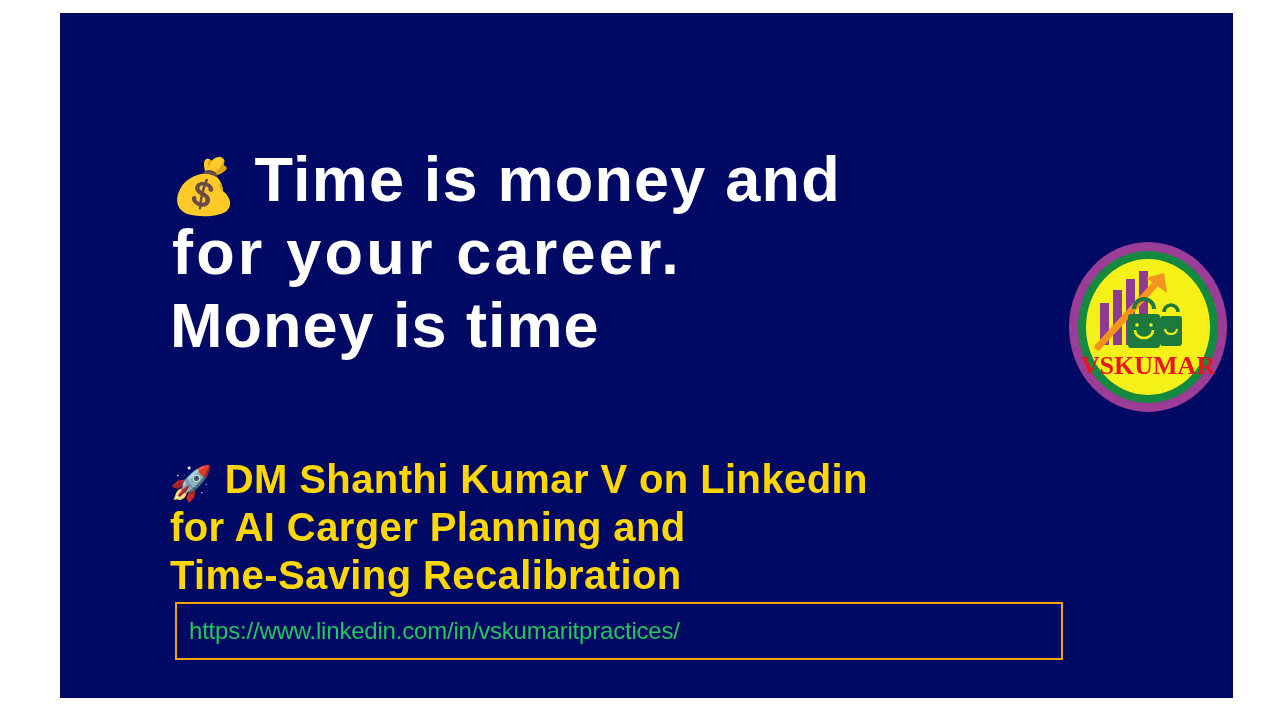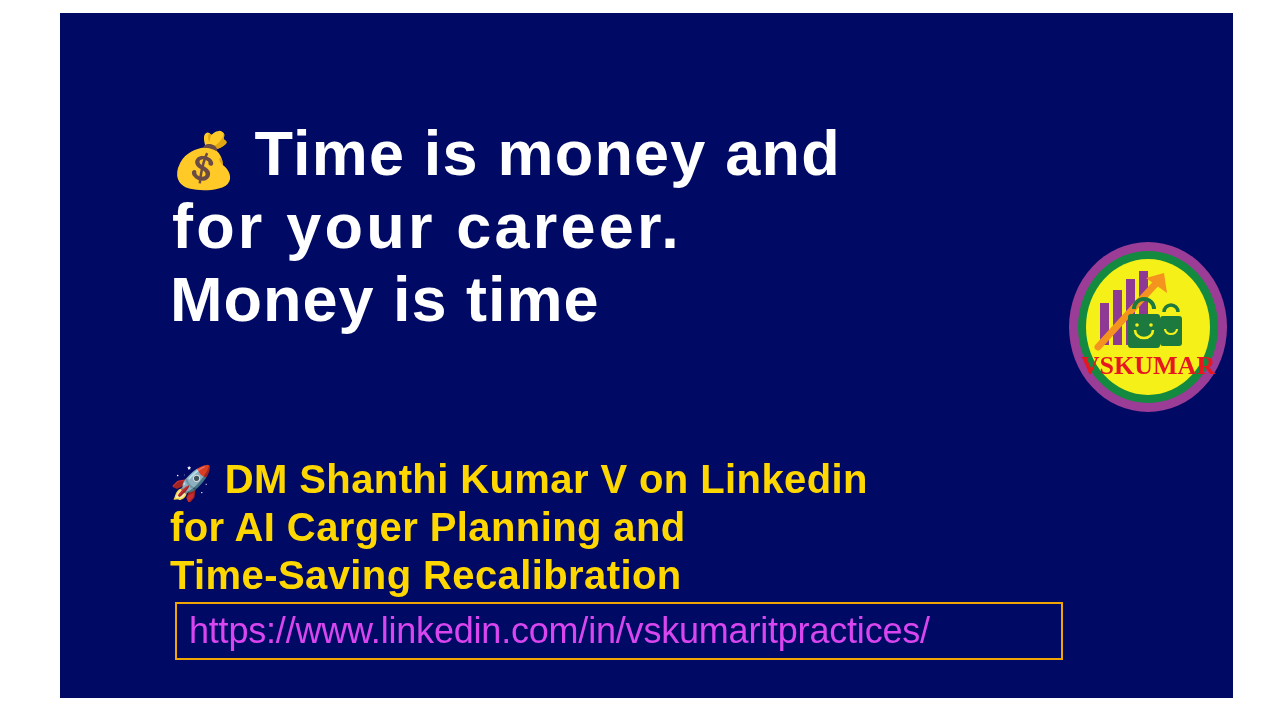--- a/index.html
+++ b/index.html
@@ -42,21 +42,21 @@
   }
   .hl-line {
     color: #ffffff;
     font-family: "Liberation Sans", sans-serif;
     font-weight: bold;
     font-size: 63px;
     line-height: 73px;
     letter-spacing: 1.2px;
     white-space: nowrap;
   }
-  .hl-line.l1 { padding-left: 0px; }
+  .hl-line.l1 { padding-left: 0px; margin-top: 26px; }
   .hl-line.l2 { padding-left: 0px; letter-spacing: 1.0px; }
   .hl-line.l3 { padding-left: 2px; letter-spacing: 3.2px; }
 
   .money-emoji {
     display: inline-block;
     font-size: 54px;
     line-height: 1;
     vertical-align: -4px;
     margin-right: 16px;
   }
@@ -102,24 +102,24 @@
     top: 589px;
     width: 888px;
     height: 58px;
     border: 2px solid #F0A500;
     background: #000A64;
     box-sizing: border-box;
     display: flex;
     align-items: center;
   }
   #url-text {
-    color: #d946ef;
+    color: #22c55e;
     font-family: "Liberation Sans", sans-serif;
     font-weight: normal;
-    font-size: 36px;
+    font-size: 24px;
     letter-spacing: -0.2px;
     padding-left: 12px;
     white-space: nowrap;
   }
 </style>
 </head>
 <body>
 
 <div id="canvas">
 

